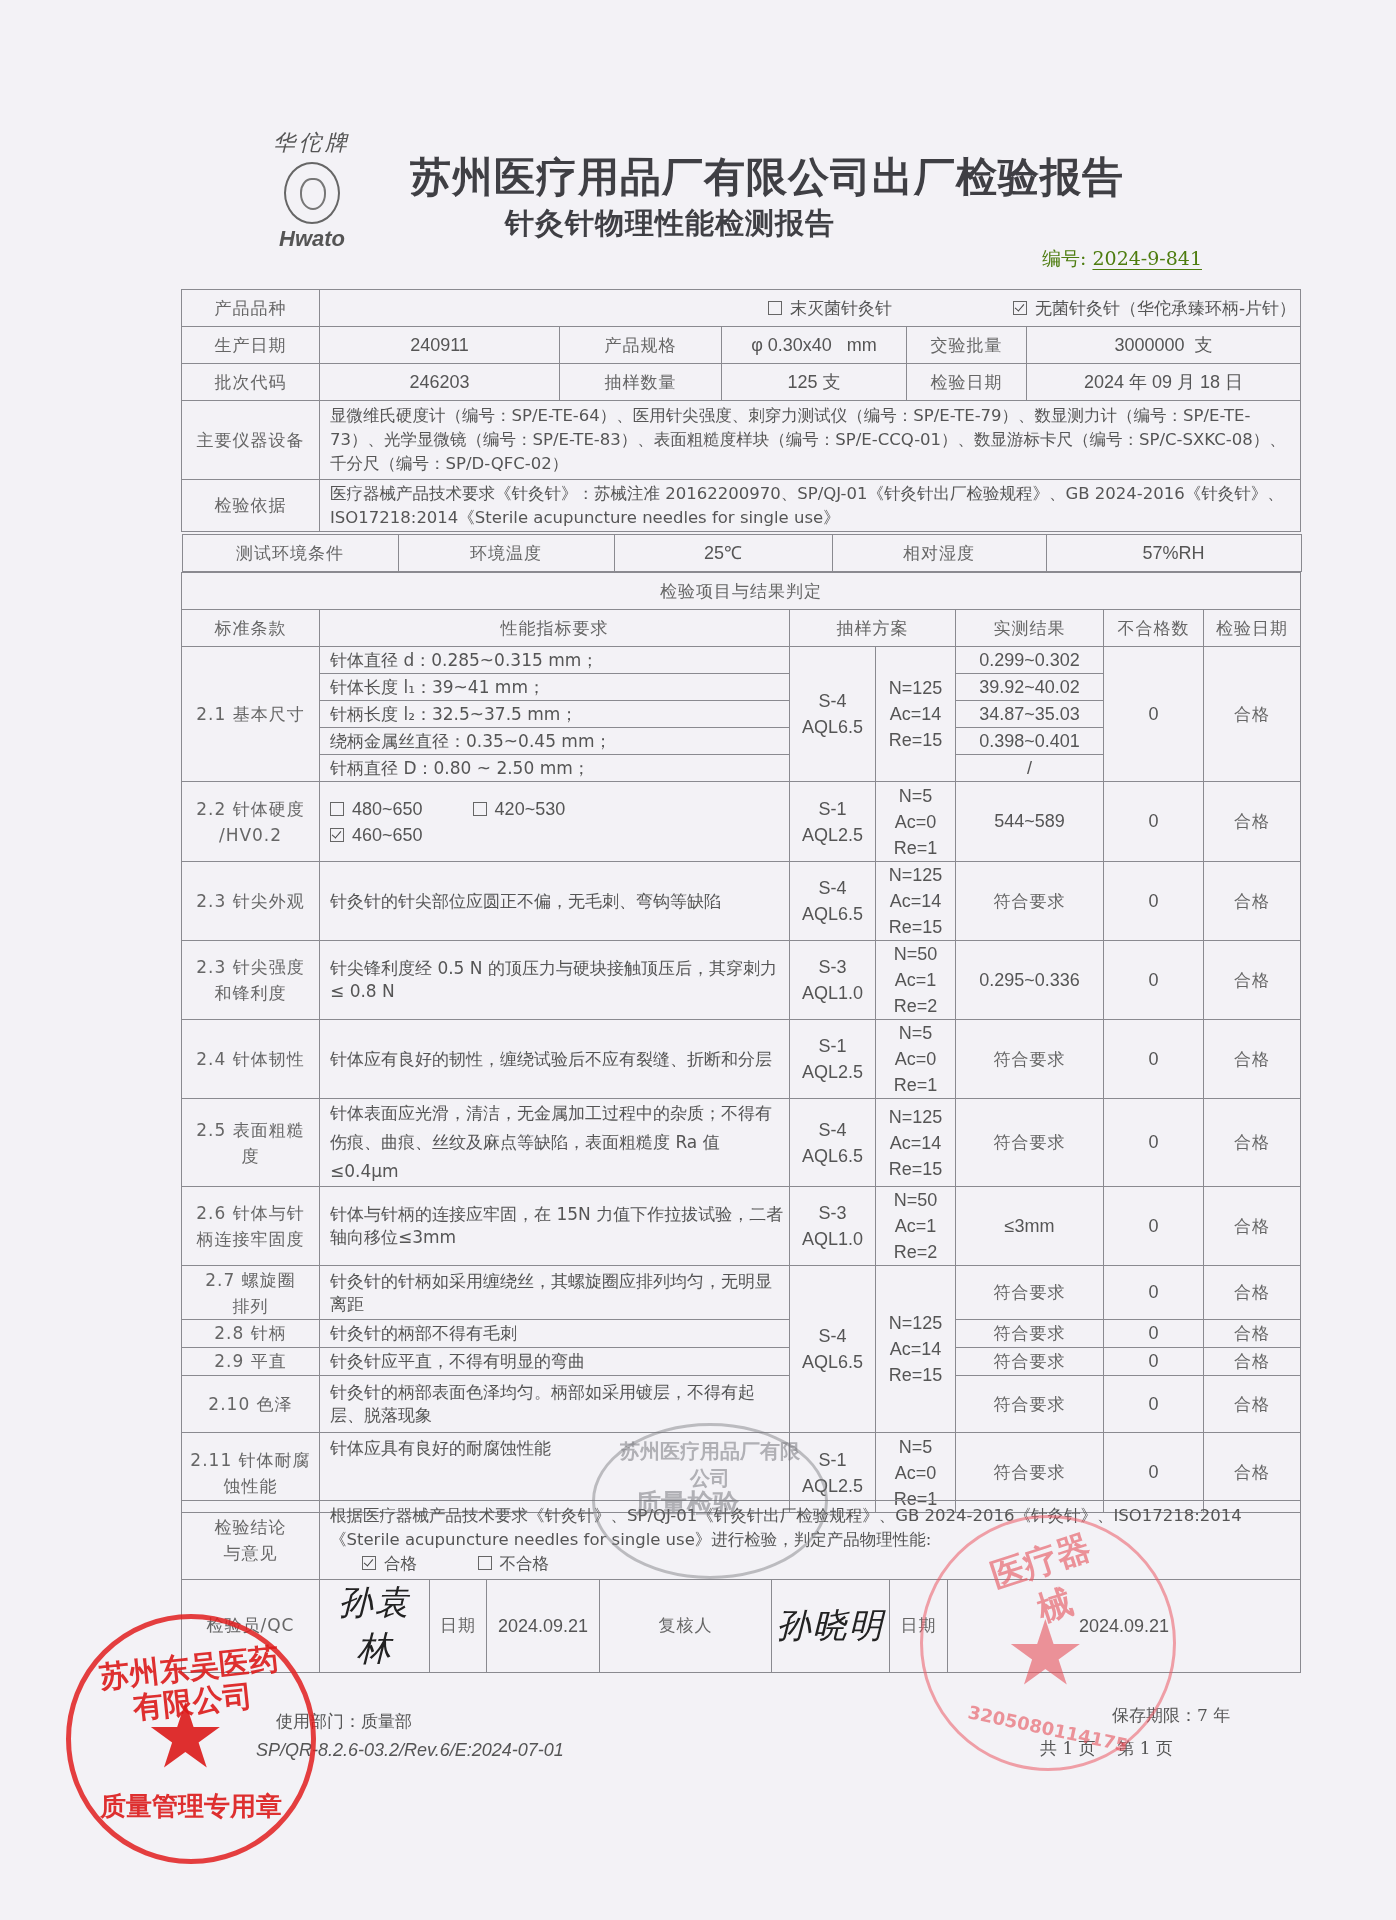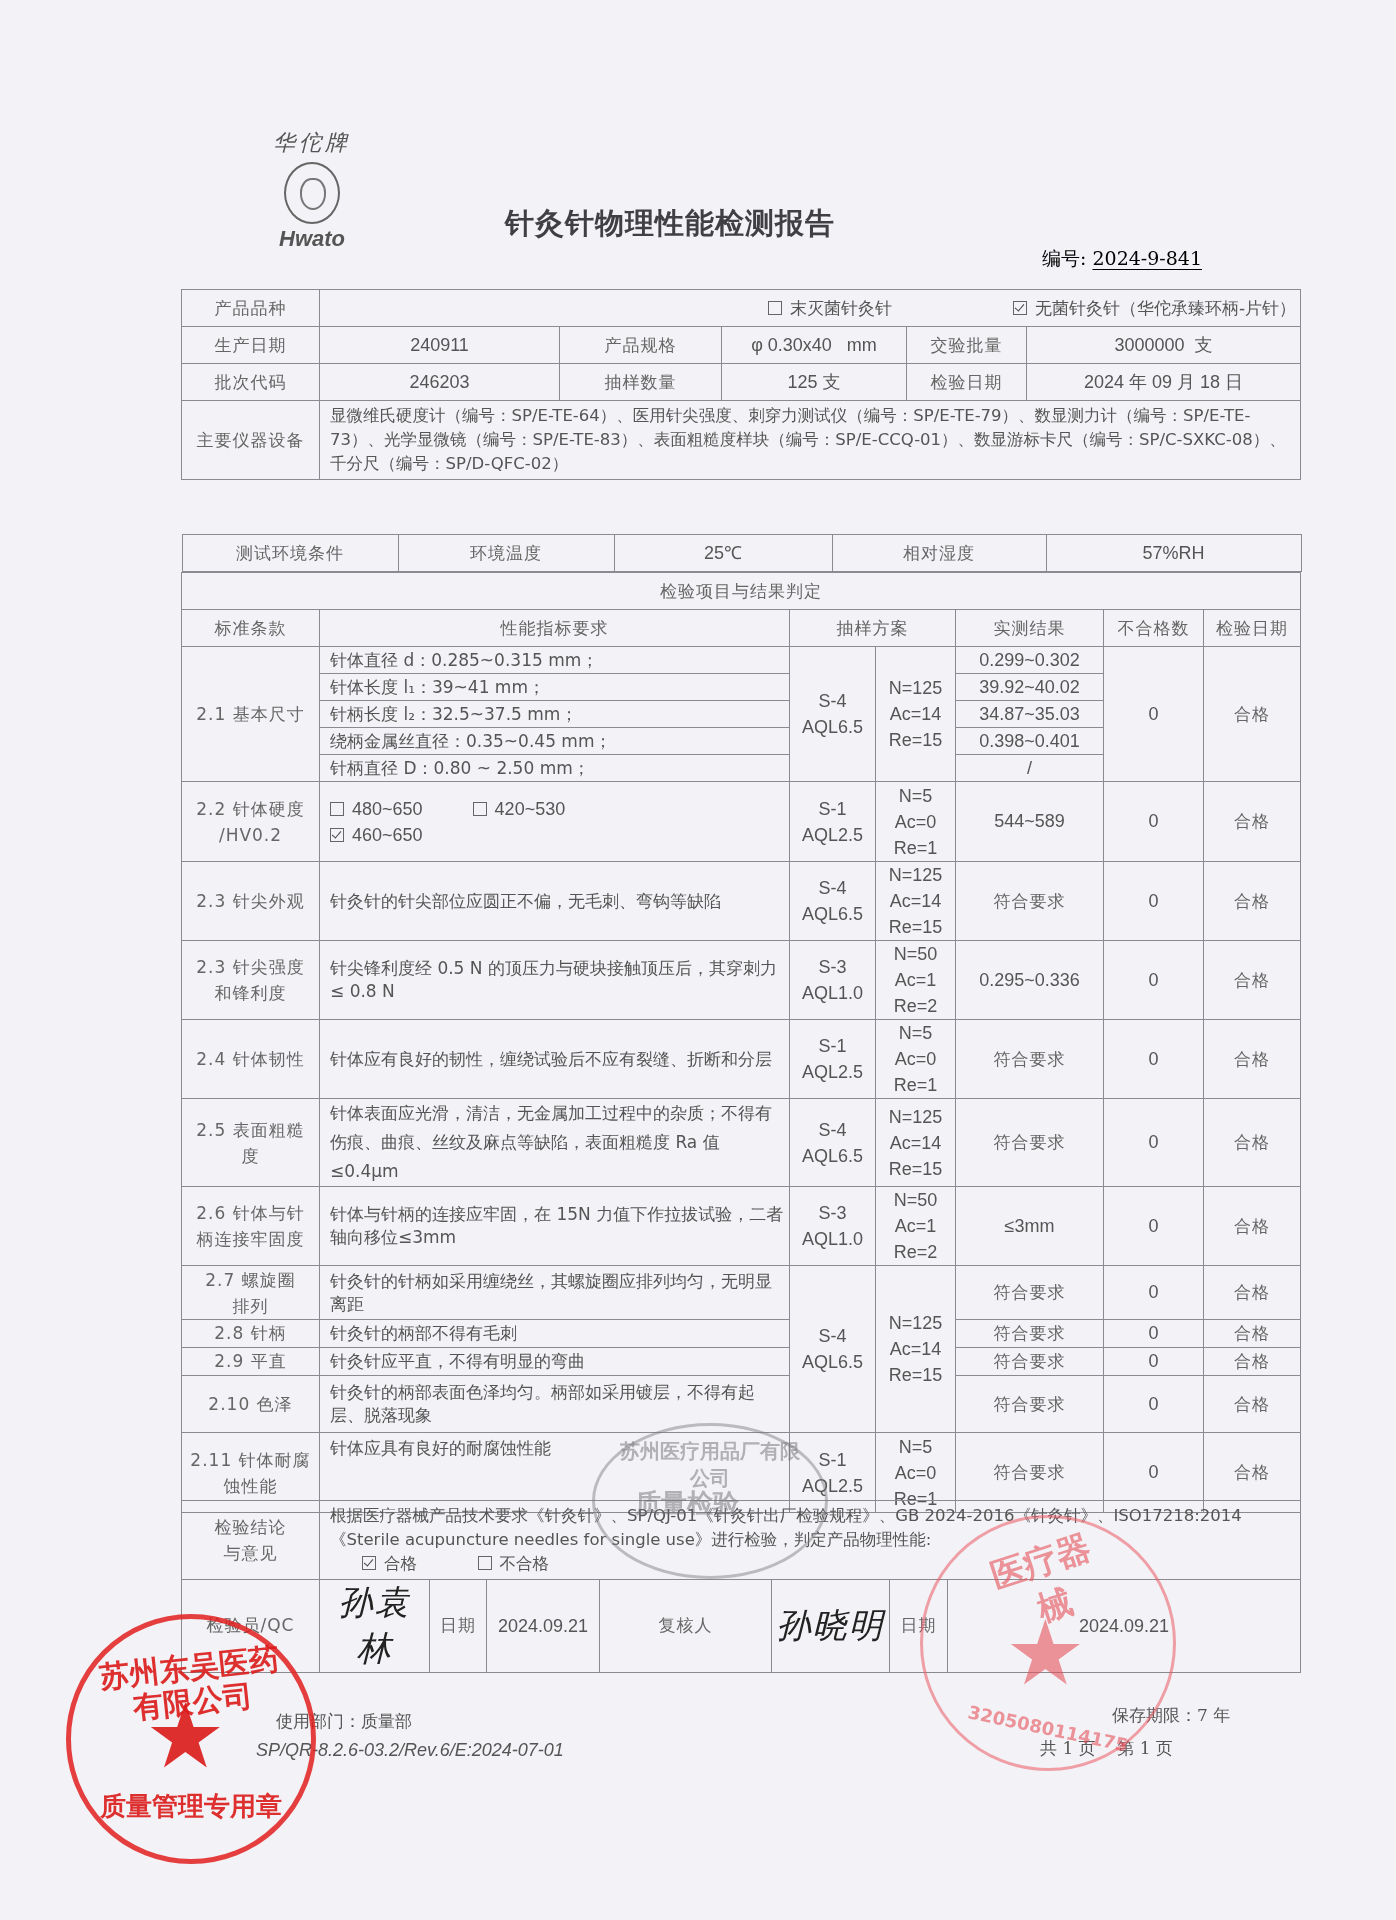--- a/index.html
+++ b/index.html
@@ -13,21 +13,21 @@
 
   
   .logo { position: absolute; left: 262px; top: 128px; width: 100px; text-align: center; }
   .logo-cn { font-size: 22px; color: #555; font-style: italic; letter-spacing: 4px; }
   .logo-face { width: 52px; height: 58px; border: 2px solid #666; border-radius: 50%; margin: 4px auto 2px auto; position: relative; }
   .logo-face::after { content: ""; position: absolute; left: 14px; top: 14px; width: 22px; height: 28px; border: 2px solid #777; border-radius: 45% 45% 50% 50%; }
   .logo-en { font-size: 22px; font-weight: bold; font-style: italic; color: #555; font-family: "Liberation Sans", sans-serif; }
 
   .title-main { position: absolute; left: 410px; top: 150px; font-size: 41px; font-weight: bold; color: #3f3f44; letter-spacing: 1px; }
   .title-sub { position: absolute; left: 505px; top: 204px; font-size: 29px; font-weight: bold; color: #3f3f44; letter-spacing: 1px; }
-  .report-no { position: absolute; left: 1042px; top: 246px; font-size: 19px; color: #000000; font-family: "DejaVu Serif", serif; }
+  .report-no { position: absolute; left: 1042px; top: 246px; font-size: 19px; color: #4d7c0f; font-family: "DejaVu Serif", serif; }
   .report-no .val { text-decoration: underline; text-underline-offset: 4px; }
 
   
   table { border-collapse: collapse; position: absolute; table-layout: fixed; }
   td { border: 1.5px solid #8a8a90; padding: 0 4px; font-size: 17px; color: #555; text-align: center; vertical-align: middle; line-height: 1.35; }
   td.l { text-align: left; padding-left: 10px; }
   td.lbl { color: #666; letter-spacing: 1px; }
   .num { font-family: "Liberation Sans", sans-serif; font-size: 18px; }
   .cb { display: inline-block; width: 12px; height: 12px; border: 1.3px solid #666; margin-right: 8px; vertical-align: -1px; position: relative; }
   .cb.checked::after { content: ""; position: absolute; left: 3px; top: 0px; width: 4px; height: 8px; border-right: 1.5px solid #444; border-bottom: 1.5px solid #444; transform: rotate(40deg); }
@@ -52,20 +52,21 @@
 <body>
 
 <div class="page">
 
   <div class="logo">
     <div class="logo-cn">华佗牌</div>
     <div class="logo-face"></div>
     <div class="logo-en">Hwato</div>
   </div>
 
+  <div class="title-main">苏州医疗用品厂有限公司出厂检验报告</div>
   <div class="title-sub">针灸针物理性能检测报告</div>
   <div class="report-no">
     <span>编号:</span>
     <span class="val">2024-9-841</span>
   </div>
 
   <table style="left:181px; top:289px; width:1119px;">
     <colgroup>
       <col style="width:138px">
         <col style="width:240px">
@@ -95,20 +96,24 @@
       <td class="lbl">批次代码</td>
       <td class="num">246203</td>
       <td class="lbl">抽样数量</td>
       <td class="num">125 支</td>
       <td class="lbl">检验日期</td>
       <td class="num">2024 年 09 月 18 日</td>
     </tr>
     <tr style="height:79px">
       <td class="lbl">主要仪器设备</td>
       <td colspan="5" class="l" style="font-size:16.5px; line-height:24px;">显微维氏硬度计（编号：SP/E-TE-64）、医用针尖强度、刺穿力测试仪（编号：SP/E-TE-79）、数显测力计（编号：SP/E-TE-73）、光学显微镜（编号：SP/E-TE-83）、表面粗糙度样块（编号：SP/E-CCQ-01）、数显游标卡尺（编号：SP/C-SXKC-08）、千分尺（编号：SP/D-QFC-02）</td>
+    </tr>
+    <tr style="height:52px">
+      <td class="lbl">检验依据</td>
+      <td colspan="5" class="l" style="font-size:16.5px; line-height:24px;">医疗器械产品技术要求《针灸针》：苏械注准 20162200970、SP/QJ-01《针灸针出厂检验规程》、GB 2024-2016《针灸针》、ISO17218:2014《Sterile acupuncture needles for single use》</td>
     </tr>
   </tbody>
     </table>
 
   <table style="left:181px; top:534px; width:1119px;">
     <colgroup>
       <col style="width:138px">
         <col style="width:470px">
         <col style="width:86px">
         <col style="width:80px">

